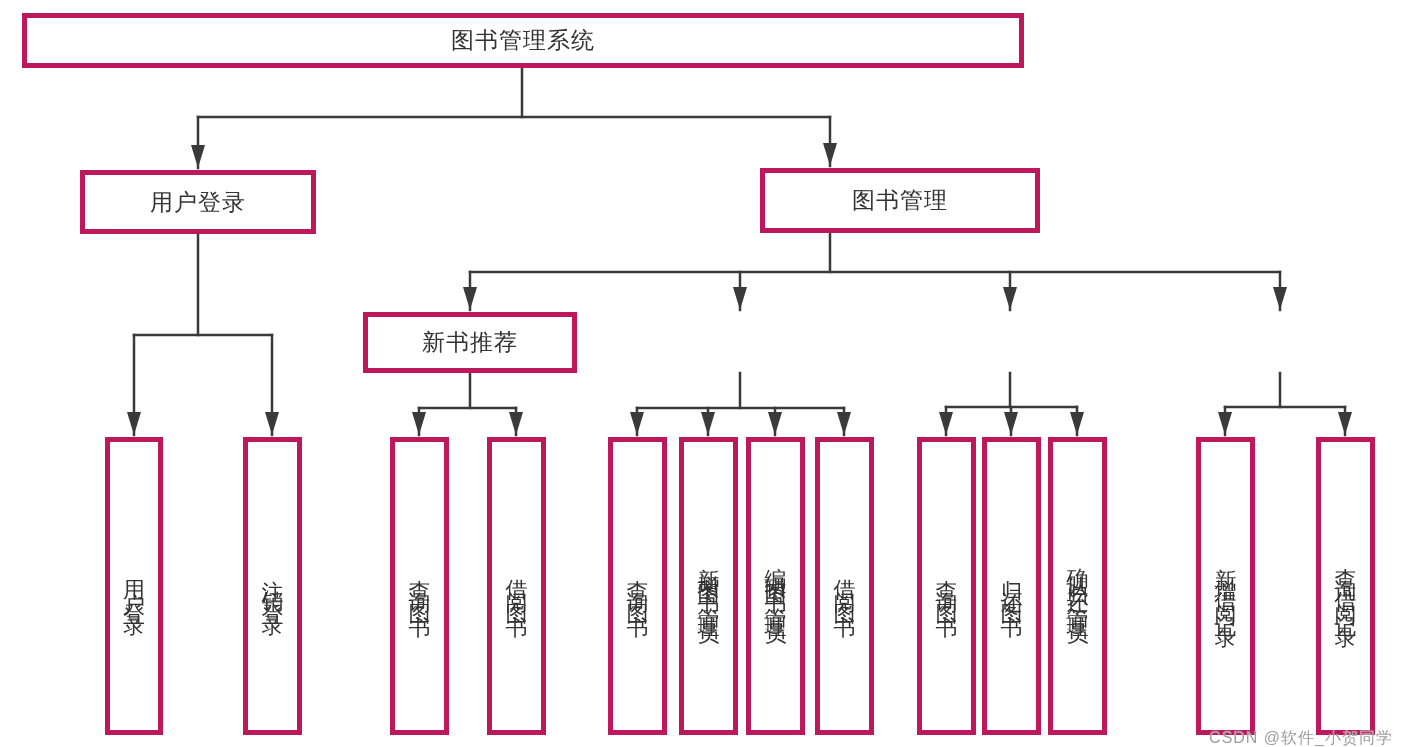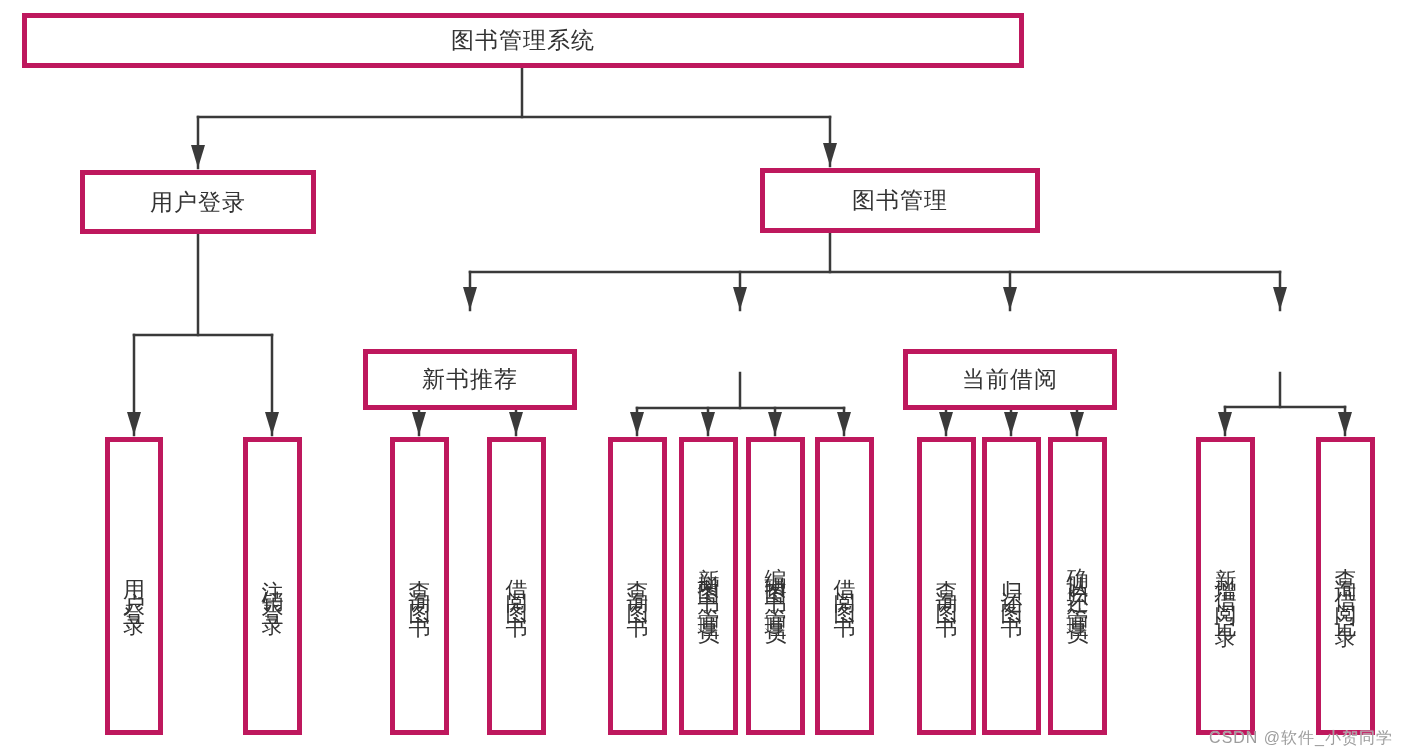--- a/index.html
+++ b/index.html
@@ -20,21 +20,21 @@
     display:flex;
     align-items:center;
     justify-content:center;
     font-size:23px;
     letter-spacing:1px;
     color:#333333;
   }
   .node.root{left:22px;top:13px;width:1002px;height:55px;}
   .node.lv2a{left:80px;top:170px;width:236px;height:64px;}
   .node.lv2b{left:712px;top:168px;width:280px;height:65px;margin-left:48px;}
-  .node.lv3{top:312px;width:214px;height:61px;margin-top:37px;}
+  .node.lv3{top:312px;width:214px;height:61px;}
   .node.lv3.g0{left:363px;}
   .node.lv3.g1{left:633px;}
   .node.lv3.g2{left:903px;}
   .node.lv3.g3{left:1173px;}
   .node.leaf{top:437px;width:59px;height:298px;}
   .leaf-label{
     writing-mode:vertical-rl;
     text-orientation:mixed;
     font-size:22px;
     letter-spacing:12px;
@@ -117,21 +117,20 @@
       <path d="M1345,407 V435" marker-end="url(#arw)"></path>
     </g>
   </svg>
 
   <div class="node root">图书管理系统</div>
 
   <div class="node lv2a">用户登录</div>
   <div class="node lv2b">图书管理</div>
 
   <div class="node lv3 g0">新书推荐</div>
-  <div class="node lv3 g2">当前借阅</div>
 
   <div class="node leaf pA0">
     <span class="leaf-label">用户登录</span>
   </div>
   <div class="node leaf pA1">
     <span class="leaf-label">注销登录</span>
   </div>
 
   <div class="node leaf p00">
     <span class="leaf-label">查询图书</span>

